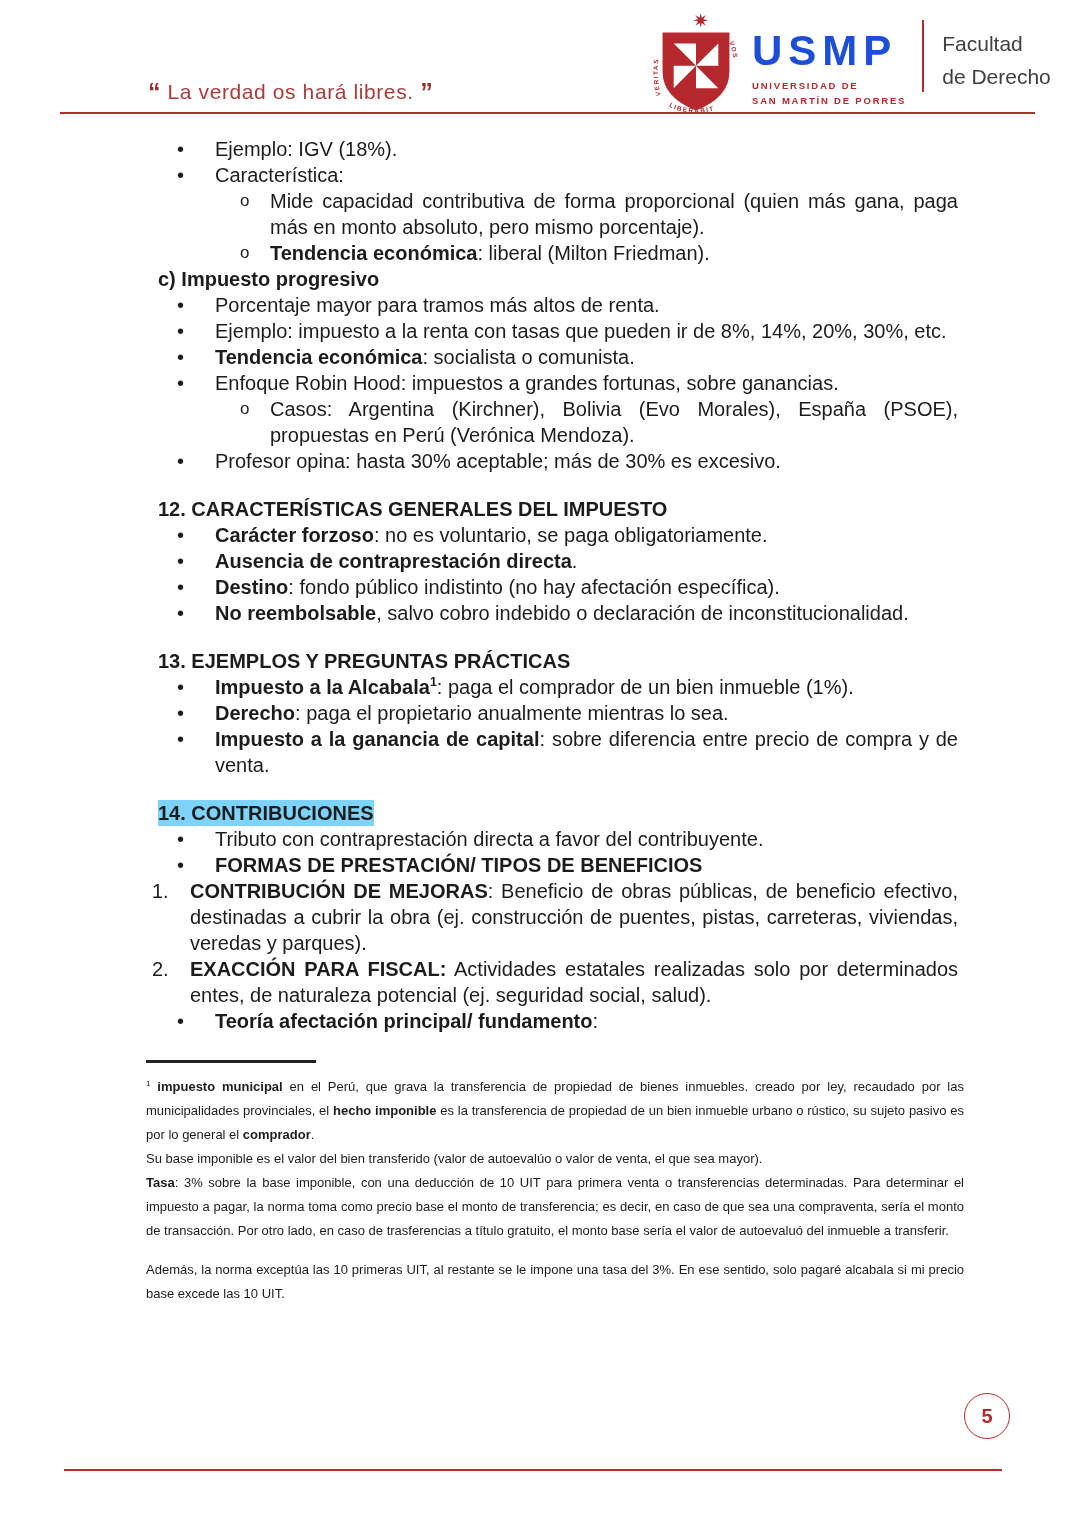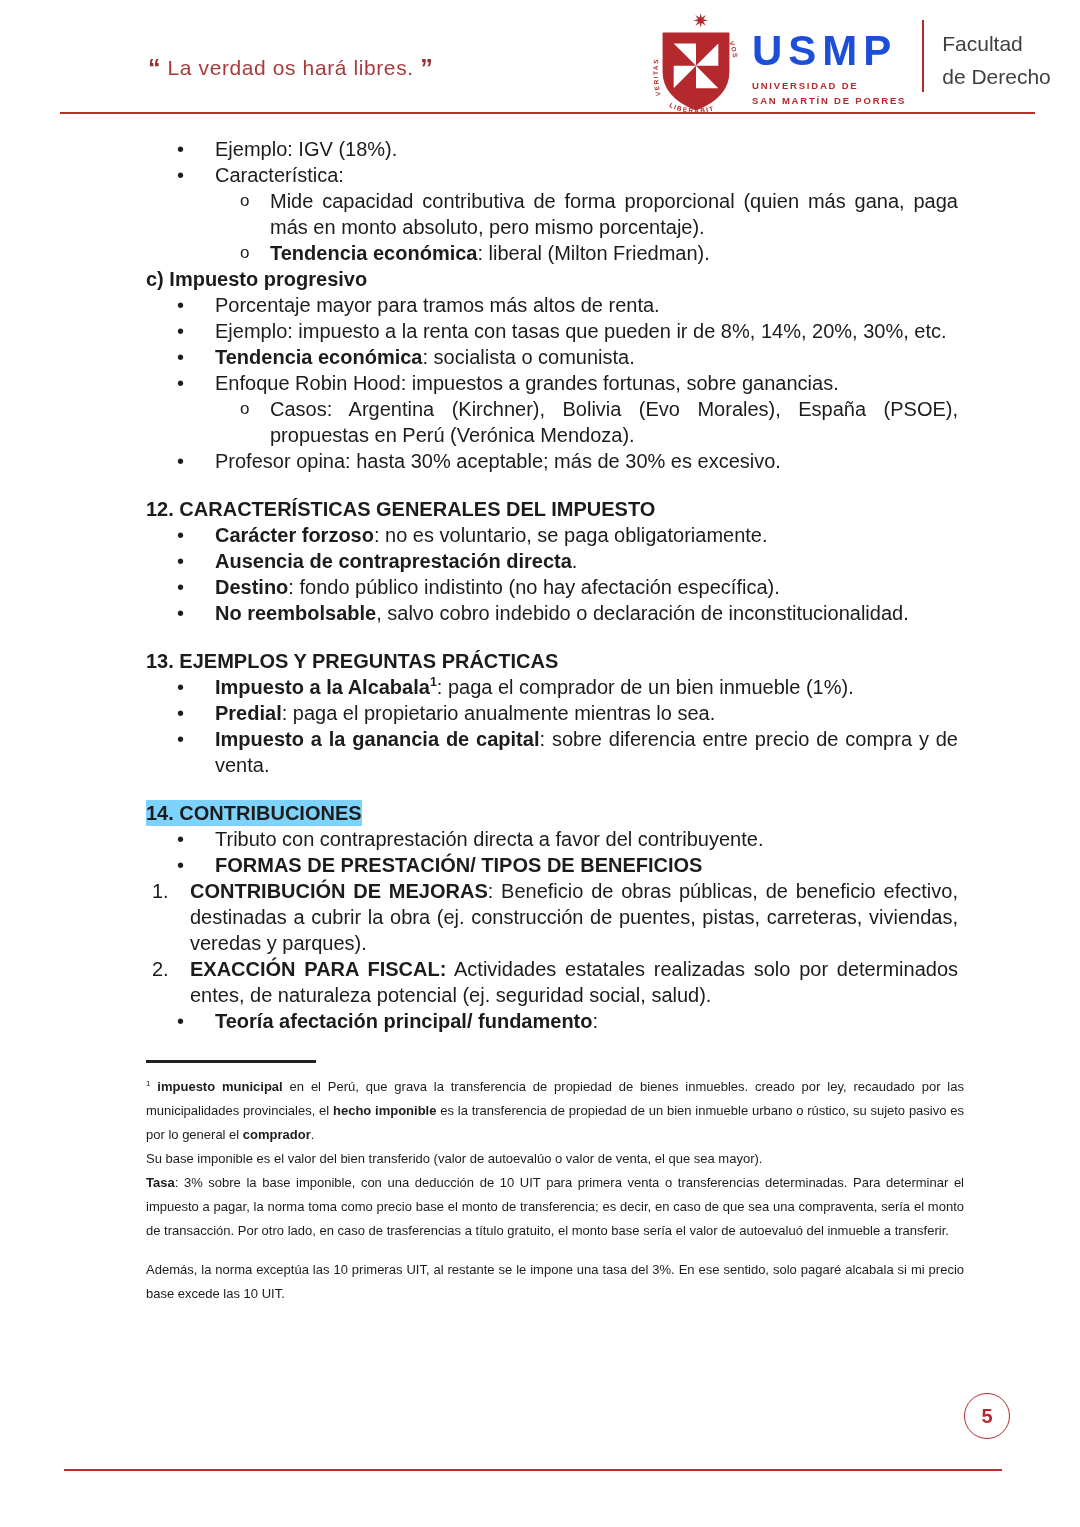--- a/index.html
+++ b/index.html
@@ -3,39 +3,39 @@
 <meta charset="utf-8">
 <style>
   html,body{margin:0;padding:0;background:#e8e8e8;}
   .page{
     position:relative; width:1080px; height:1527px; background:#ffffff;
     margin:0 auto; overflow:hidden;
     font-family:"Liberation Sans", sans-serif; color:#1c1c1c;
   }
   
   .motto{
-    position:absolute; left:148px; top:52px; font-size:21px; color:#a93b3b;
+    position:absolute; left:148px; top:76px; font-size:21px; color:#a93b3b;
     letter-spacing:.6px; white-space:nowrap;
   }
   .motto .q{font-weight:bold; font-size:25px; color:#962f2f; position:relative; top:2px;}
   .logo-group{position:absolute; left:652px; top:12px; display:flex; align-items:flex-start;}
   .shield-wrap{width:88px; height:102px; flex:none;}
   .wordmark{margin-left:12px; margin-top:18px;}
   .usmp{font-size:42px; font-weight:600; color:#1d4ed8; letter-spacing:6px; line-height:1; white-space:nowrap;}
   .univ{font-size:9.5px; font-weight:bold; color:#b5282e; letter-spacing:1.8px; margin-top:7px; line-height:1.55; white-space:nowrap;}
   .v-divider{width:2px; height:72px; background:#b5282e; margin:8px 0 0 16px; flex:none;}
   .faculty{margin:16px 0 0 18px; font-size:21px; color:#404040; line-height:1.55; white-space:nowrap;}
   .header-rule{position:absolute; left:60px; top:112px; width:975px; height:2px; background:#b4302f;}
   
   .doc{
     position:absolute; left:146px; top:136px; width:812px;
     font-size:20px; line-height:26px;
   }
   .block{display:flex;}
-  .h2,.h3{font-weight:bold;}
+  .h2,.h3{font-weight:bold;margin-left:12px;}
   .gap{height:22px;}
   .b1{padding-left:31px;}
   .b1 > .marker{width:38px; flex:none;}
   .b2{padding-left:94px;}
   .b2 > .marker{width:30px; flex:none; font-size:17px;}
   .n1{padding-left:6px;}
   .n1 > .marker{width:38px; flex:none;}
   .text{flex:1; min-width:0;}
   .just .text{text-align:justify;}
   .bold{font-weight:bold;}
@@ -179,21 +179,21 @@
       <div class="gap"></div>
       <div class="block h2">
         <span class="bold">13. EJEMPLOS Y PREGUNTAS PRÁCTICAS</span>
       </div>
       <div class="block b1">
         <span class="marker">•</span>
         <div class="text"><span class="bold">Impuesto a la Alcabala</span><sup class="bold">1</sup><span>: paga el comprador de un bien inmueble (1%).</span></div>
       </div>
       <div class="block b1">
         <span class="marker">•</span>
-        <div class="text"><span class="bold">Predial</span><span>: paga el propietario anualmente mientras lo sea.</span></div>
+        <div class="text"><span class="bold">Derecho</span><span>: paga el propietario anualmente mientras lo sea.</span></div>
       </div>
       <div class="block b1 just">
         <span class="marker">•</span>
         <div class="text"><span class="bold">Impuesto a la ganancia de capital</span><span>: sobre diferencia entre precio de compra y de venta.</span></div>
       </div>
       <div class="gap"></div>
       <div class="block h2">
         <span class="highlight"><span class="bold">14. CONTRIBUCIONES</span></span>
       </div>
       <div class="block b1">

